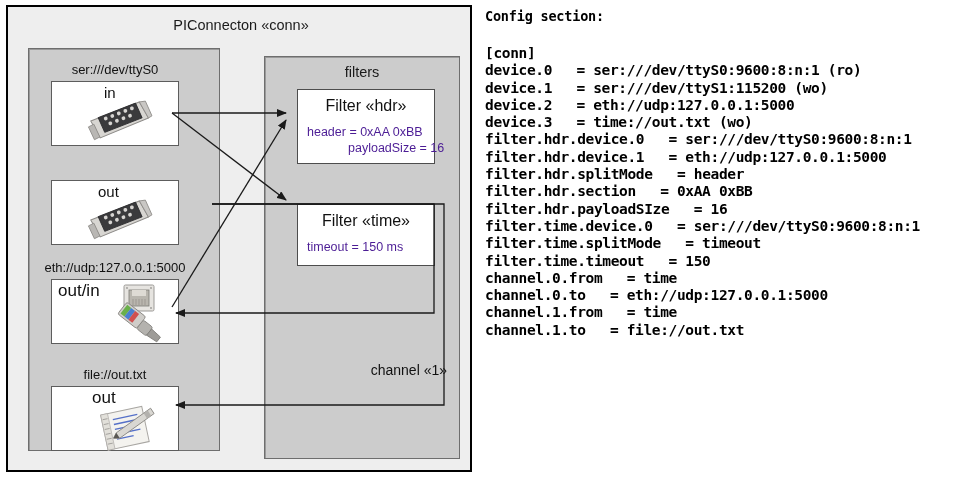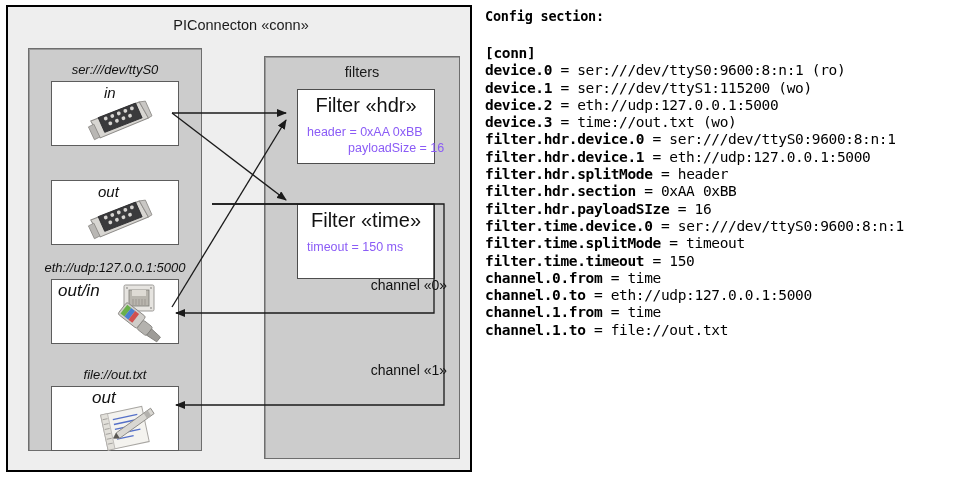--- a/index.html
+++ b/index.html
@@ -62,23 +62,22 @@
     position: absolute;
     background: #cccccc;
     border: 1px solid #6e6e6e;
     box-sizing: border-box;
     box-shadow: 1px 1px 0 #9a9a9a inset;
   }
 
   #panel-devices {
     left: 20px;
     top: 41px;
-    width: 174px;
+    width: 192px;
     height: 403px;
-    font-style: italic;
   }
 
   #panel-filters {
     left: 256px;
     top: 41px;
     width: 196px;
     height: 403px;
     margin-top: 8px;
   }
 
@@ -131,30 +130,30 @@
     background: #ffffff;
     border: 1px solid #4d4d4d;
     box-sizing: border-box;
   }
   .filter-title {
     position: absolute;
     left: 0;
     top: 7px;
     width: 100%;
     text-align: center;
-    font-size: 20px;
+    font-size: 16px;
     color: #111111;
     line-height: 17px;
     white-space: nowrap;
   }
   .filter-prop {
     position: absolute;
     left: 9px;
     font-size: 12.5px;
-    color: #8b5cf6;
+    color: #4c1d95;
     line-height: 16px;
     white-space: nowrap;
   }
 
   
   .channel-label {
     position: absolute;
     font-size: 14px;
     color: #111111;
     line-height: 17px;
@@ -202,21 +201,21 @@
 
   .cfg-line {
     font-family: "DejaVu Sans Mono", monospace;
     font-size: 14.5px;
     line-height: 17.3px;
     color: #000000;
     white-space: pre;
     letter-spacing: -0.35px;
   }
   .cfg-key { font-weight: bold; margin-top: 32px; }
-  .cfg-val { font-weight: normal; }
+  .cfg-val { font-weight: bold; margin-left: 16px; }
 </style>
 </head>
 <body>
 
 <div id="page">
 
   <div id="diagram">
 
     <div class="outer-frame">
 
@@ -335,26 +334,25 @@
       <div class="panel" id="panel-filters">
 
         <div class="panel-title">filters</div>
 
         <div class="filter-box" style="left:32px; top:32px; width:138px; height:75px;">
           <div class="filter-title">Filter «hdr»</div>
           <div class="filter-prop" style="top:34px;">header = 0xAA 0xBB</div>
           <div class="filter-prop" style="top:50px;padding-left:41px;">payloadSize = 16</div>
         </div>
 
-        <div class="filter-box" style="left:32px; top:147px; width:138px; height:75px;">
+        <div class="filter-box" style="left:32px; top:147px; width:138px; height:62px;">
           <div class="filter-title">Filter «time»</div>
           <div class="filter-prop" style="top:34px;">timeout = 150 ms</div>
         </div>
 
-        <div class="channel-label" style="left:0px; top:220px; width:182px;">channel «0»</div>
         <div class="channel-label" style="left:0px; top:305px; width:182px;">channel «1»</div>
       </div>
     </div>
 
     <svg id="edges" viewBox="0 0 482 484">
       <defs>
         <marker id="arrow" markerWidth="10" markerHeight="8" refX="9" refY="4" orient="auto" markerUnits="userSpaceOnUse">
           <path d="M0,0 L10,4 L0,8 z" fill="#1a1a1a"></path>
         </marker>
       </defs>

